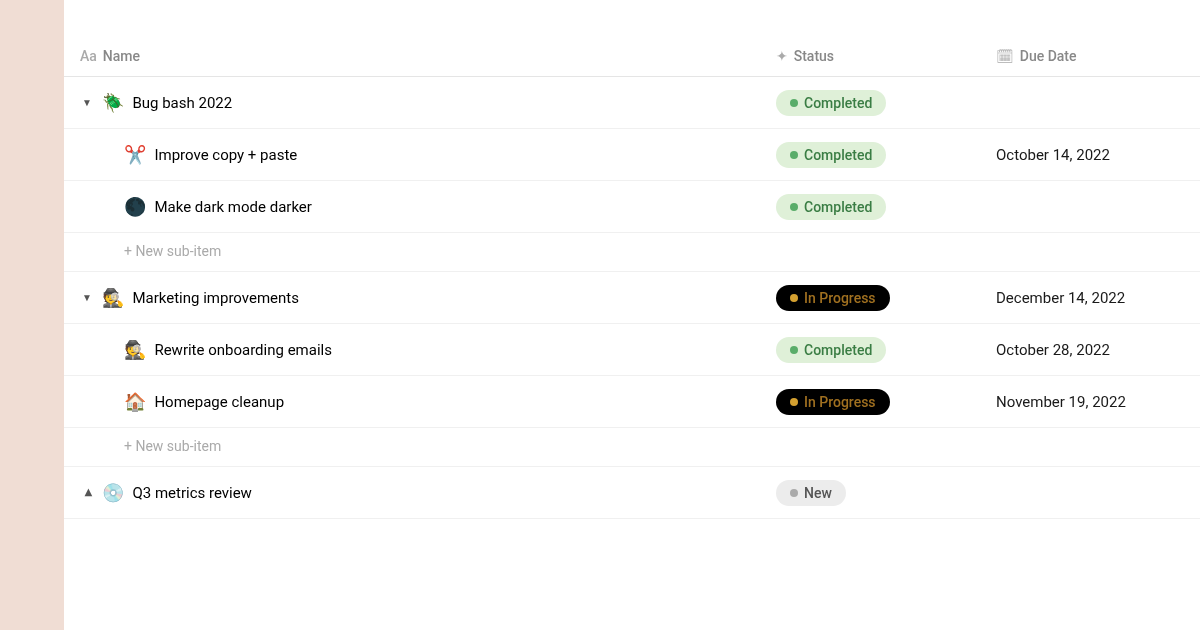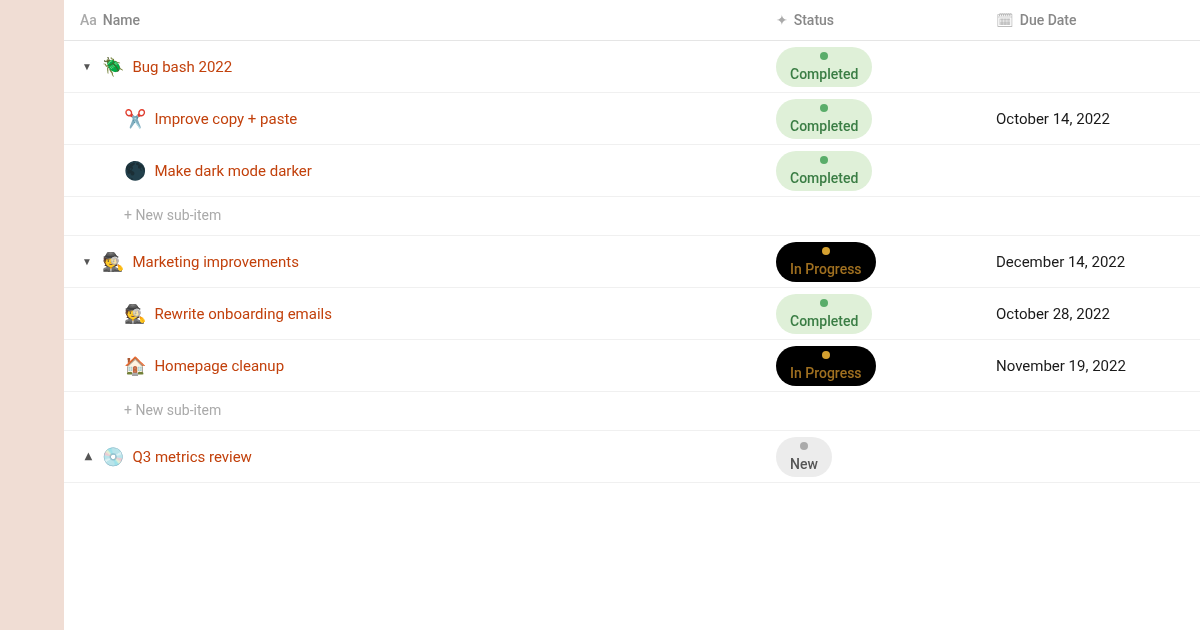--- a/index.html
+++ b/index.html
@@ -22,20 +22,21 @@
 
     .main-content {
       flex: 1;
       background: #ffffff;
       height: 630px;
       overflow: hidden;
     }
 
     .table-container {
       width: 100%;
+      margin-top: 36px;
     }
 
     
     .table-header {
       display: grid;
       grid-template-columns: 1fr 220px 220px;
       border-bottom: 1px solid #e5e5e5;
       padding: 12px 0 12px 0;
       background: #fff;
     }
@@ -88,38 +89,37 @@
     .expand-icon.collapsed {
       transform: rotate(-90deg);
     }
 
     .emoji {
       font-size: 18px;
     }
 
     .row-name {
       font-size: 15px;
-      color: #c2410c;
+      color: #000000;
     }
 
     .status-cell {
       padding: 0 16px;
       display: flex;
       align-items: center;
     }
 
     .status-badge {
       display: inline-flex;
       align-items: center;
       gap: 6px;
       padding: 5px 14px;
       border-radius: 20px;
       font-size: 14px;
       font-weight: 500;
-      flex-direction: column;
     }
 
     .status-dot {
       width: 8px;
       height: 8px;
       border-radius: 50%;
       flex-shrink: 0;
     }
 
     .status-completed {

